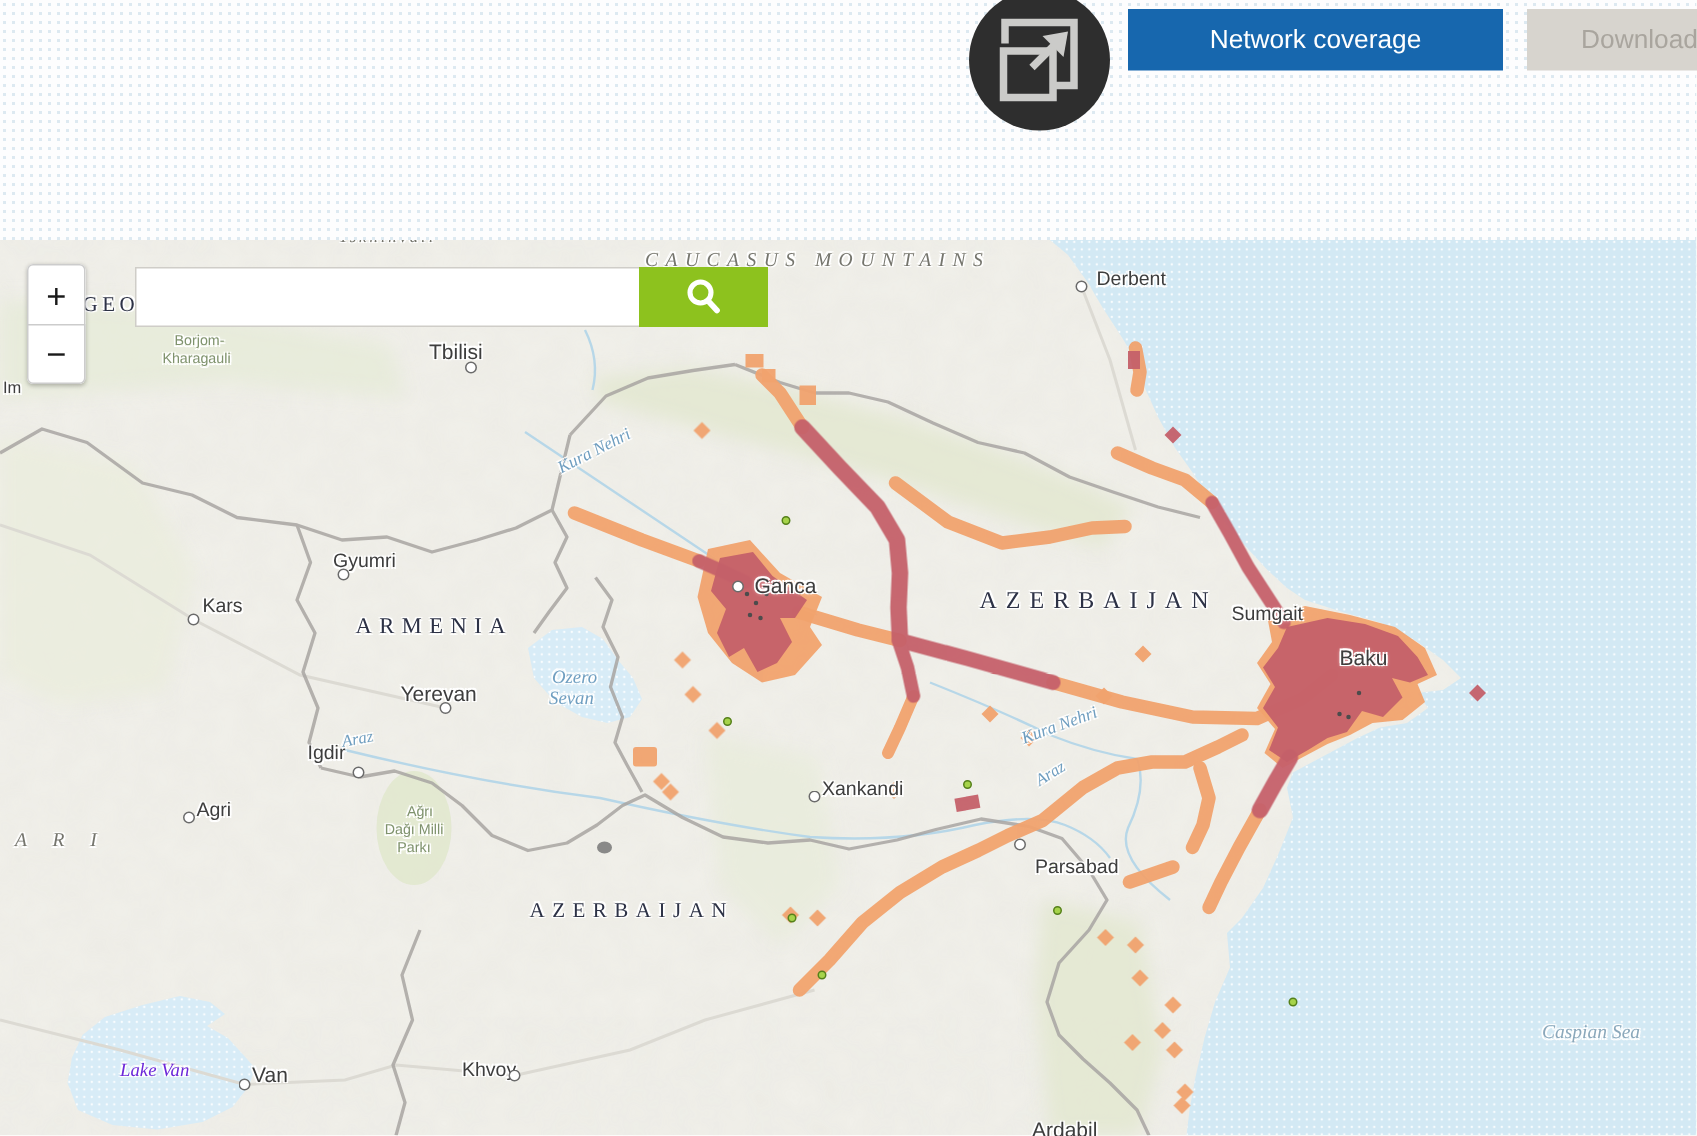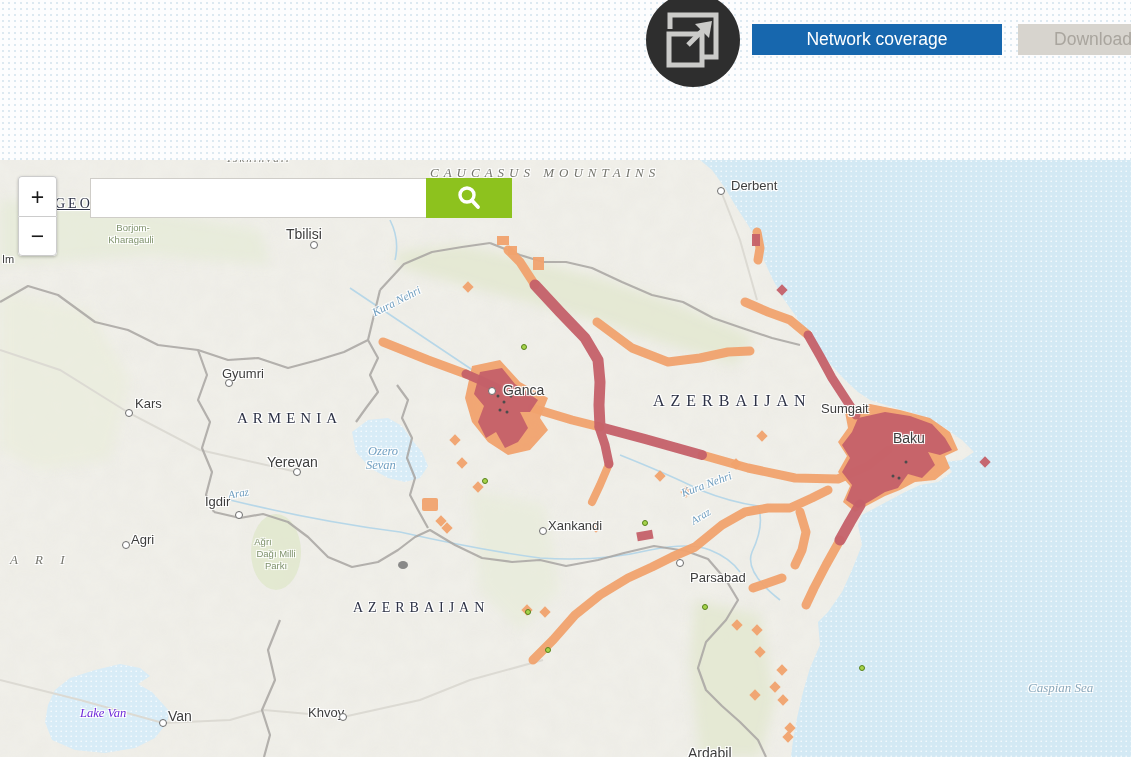--- a/index.html
+++ b/index.html
@@ -13,21 +13,21 @@
   .select{position:absolute;top:14px;height:48px;background:#8dc21e;color:#fff;
           display:flex;align-items:center;padding:0 20px 0 24px;cursor:pointer;
           font-size:17.5px;}
   .select .caret{position:absolute;right:18px;top:21px;width:0;height:0;
           border-left:7px solid transparent;border-right:7px solid transparent;
           border-top:8px solid #fff;}
   .sel-country{left:18px;width:258px;}
   .sel-operator{left:333px;width:256px;}
   .fs-circle{position:absolute;left:646px;top:-7px;width:94px;height:94px;border-radius:50%;
           background:#2e2e2e;cursor:pointer;}
-  .btn{position:absolute;top:24px;height:31px;border:none;font-size:17.5px;cursor:pointer;
+  .btn{position:absolute;top:6px;height:41px;border:none;font-size:17.5px;cursor:pointer;
        font-family:"Liberation Sans",sans-serif;}
   .btn-blue{left:752px;width:250px;background:#1767ae;color:#fff;}
   .btn-gray{left:1018px;width:150px;background:#d7d4ce;color:#a9a59e;}
   
   .map{position:absolute;left:0;top:160px;width:1131px;height:597px;overflow:hidden;
        background:#f1f0ea;cursor:grab;}
   .map svg.base{position:absolute;left:0;top:0;}
   .lbl{position:absolute;white-space:nowrap;color:#3d3d3d;font-size:13px;z-index:3;
        pointer-events:none;
        text-shadow:1px 1px 0 #fff,-1px -1px 0 #fff,1px -1px 0 #fff,-1px 1px 0 #fff,0 0 3px #fff;}
@@ -229,21 +229,21 @@
           <circle cx="899" cy="318" r="1.5"></circle>
             <circle cx="906" cy="302" r="1.5"></circle>
         </g>
         <ellipse cx="403" cy="405" rx="5" ry="4" fill="#6f6f6f" opacity="0.8"></ellipse>
       </g>
     </svg>
 
     <div class="lbl terrain-lbl" style="left:226px;top:-8px;font-size:11px;letter-spacing:2px;">Tskhinvali</div>
     <div class="lbl terrain-lbl" style="left:430px;top:5px;font-size:13px;letter-spacing:5px;">CAUCASUS MOUNTAINS</div>
     <div class="lbl" style="left:731px;top:18px;">Derbent</div>
-    <div class="lbl country" style="left:55px;top:36px;font-size:14px;letter-spacing:3px;text-decoration:underline;">GEO</div>
+    <div class="lbl country" style="left:55px;top:36px;font-size:14px;letter-spacing:3px;">GEO</div>
     <div class="lbl park-lbl" style="left:88px;top:62px;">Borjom-</div>
     <div class="lbl park-lbl" style="left:86px;top:74px;">Kharagauli</div>
     <div class="lbl" style="left:286px;top:66px;font-size:14px;">Tbilisi</div>
     <div class="lbl" style="left:2px;top:93px;font-size:11px;">Im</div>
     <div class="lbl water-lbl" style="left:370px;top:135px;font-size:11.5px;transform:rotate(-27deg);">Kura Nehri</div>
     <div class="lbl" style="left:222px;top:206px;">Gyumri</div>
     <div class="lbl" style="left:135px;top:236px;">Kars</div>
     <div class="lbl country" style="left:237px;top:250px;font-size:15px;letter-spacing:5px;">ARMENIA</div>
     <div class="lbl country" style="left:653px;top:232px;font-size:16px;letter-spacing:6px;">AZERBAIJAN</div>
     <div class="lbl" style="left:821px;top:241px;">Sumgait</div>
@@ -251,21 +251,21 @@
     <div class="lbl" style="left:893px;top:270px;font-size:14px;">Baku</div>
     <div class="lbl water-lbl" style="left:368px;top:284px;font-size:12.5px;">Ozero</div>
     <div class="lbl water-lbl" style="left:366px;top:298px;font-size:12.5px;">Sevan</div>
     <div class="lbl" style="left:267px;top:294px;font-size:14px;">Yerevan</div>
     <div class="lbl water-lbl" style="left:228px;top:327px;font-size:11px;transform:rotate(-10deg);">Araz</div>
     <div class="lbl" style="left:205px;top:334px;">Igdir</div>
     <div class="lbl water-lbl" style="left:680px;top:318px;font-size:11.5px;transform:rotate(-20deg);">Kura Nehri</div>
     <div class="lbl water-lbl" style="left:690px;top:350px;font-size:11px;transform:rotate(-32deg);">Araz</div>
     <div class="lbl" style="left:131px;top:372px;">Agri</div>
     <div class="lbl terrain-lbl" style="left:10px;top:392px;font-size:13px;letter-spacing:7px;">A R I</div>
-    <div class="lbl park-lbl" style="left:218px;top:376px;">Ağrı</div>
+    <div class="lbl park-lbl" style="left:235px;top:376px;">Ağrı</div>
     <div class="lbl park-lbl" style="left:231px;top:388px;">Dağı Milli</div>
     <div class="lbl park-lbl" style="left:231px;top:400px;">Parkı</div>
     <div class="lbl" style="left:548px;top:358px;">Xankandi</div>
     <div class="lbl country" style="left:353px;top:440px;font-size:14px;letter-spacing:5px;">AZERBAIJAN</div>
     <div class="lbl" style="left:690px;top:410px;">Parsabad</div>
     <div class="lbl water-lbl" style="left:1028px;top:520px;font-size:13px;color:#8ba8bb;">Caspian Sea</div>
     <div class="lbl" style="left:308px;top:545px;">Khvoy</div>
     <div class="lbl" style="left:168px;top:548px;font-size:14px;">Van</div>
     <div class="lbl water-lbl" style="left:80px;top:546px;font-size:12.5px;color:#6d28d9;">Lake Van</div>
     <div class="lbl" style="left:688px;top:585px;font-size:14px;">Ardabil</div>

